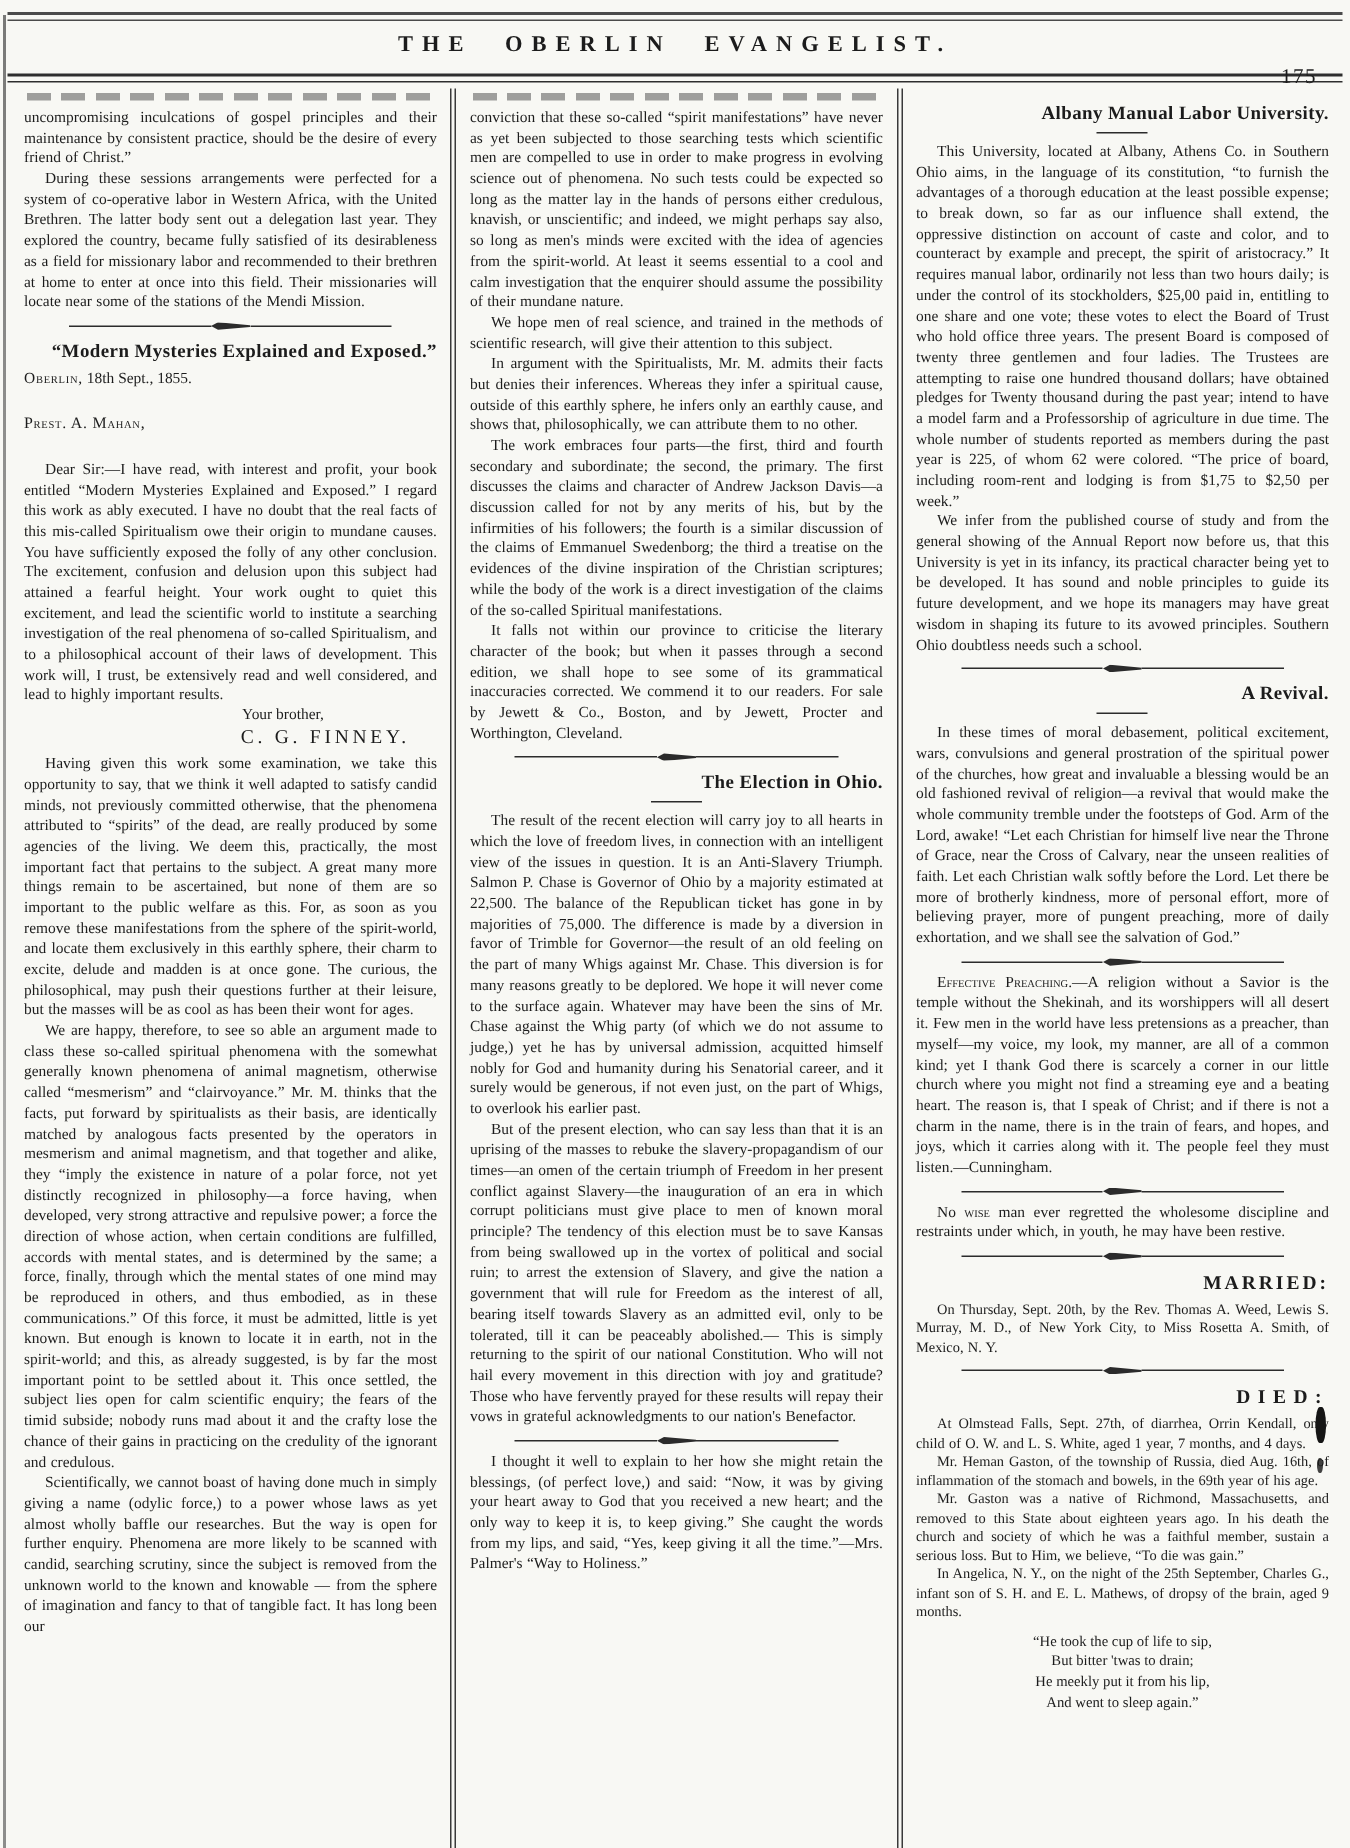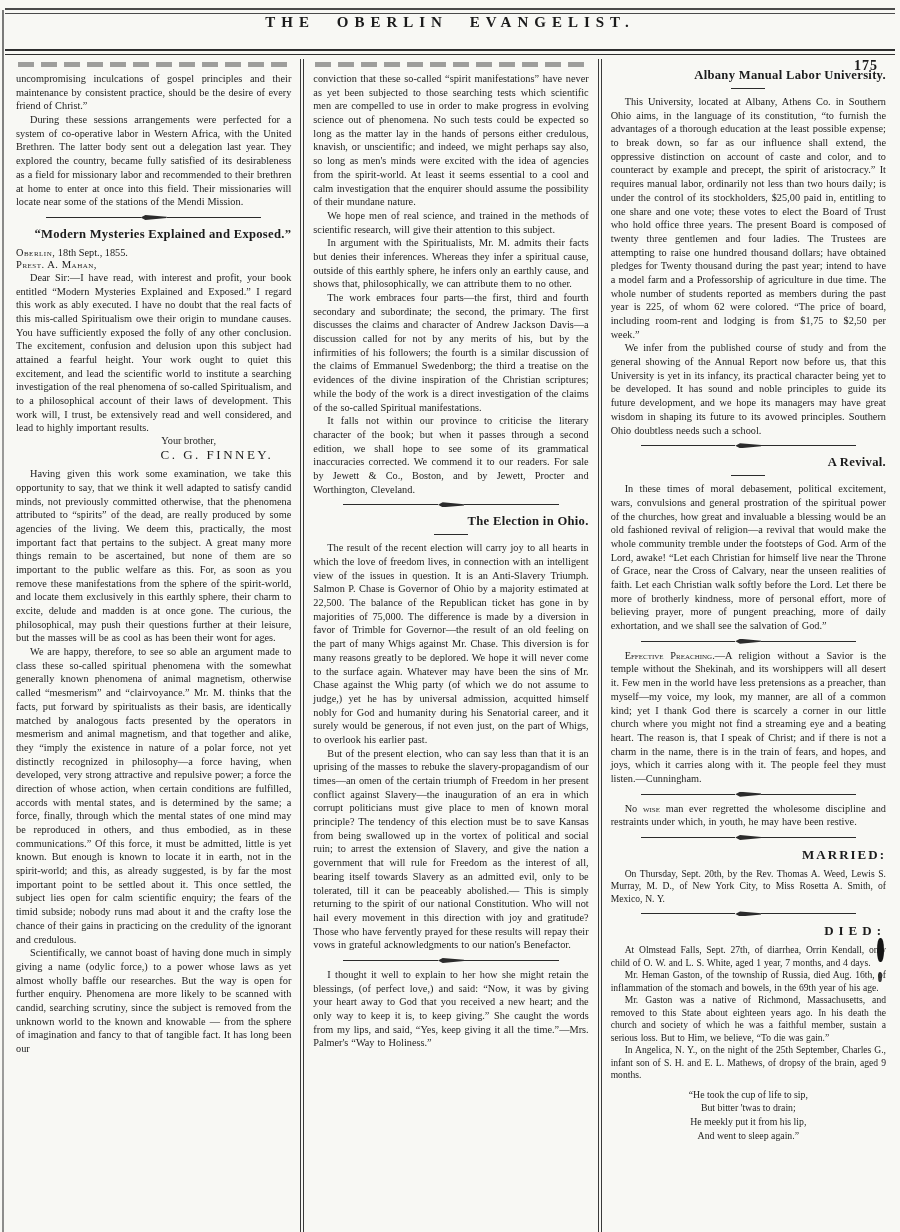--- a/index.html
+++ b/index.html
@@ -18,25 +18,25 @@
     background:linear-gradient(#111,#444 30%,#777 70%,#333);opacity:.55;
   }
   .ink-blob{position:absolute;background:#151515;border-radius:45%/55%;}
   .blob1{right:16px;top:938px;width:7px;height:24px;}
   .blob2{right:18px;top:972px;width:4px;height:10px;opacity:.8;}
 
   .rule{height:3px;border-top:2px solid #2e2e2e;border-bottom:1px solid #2e2e2e;margin:0 5px;}
   .rule-a{margin-top:8px;opacity:.85;}
   .rule-b{margin-top:3px;}
 
-  .masthead{position:relative;height:32px;display:flex;justify-content:center;}
+  .masthead{position:relative;height:32px;display:flex;align-items:center;justify-content:center;}
   .masthead .title{
     font-weight:bold;font-size:15px;letter-spacing:6px;word-spacing:12px;
   }
-  .masthead .pageno{position:absolute;right:22px;font-size:14px;font-weight:bold;letter-spacing:1px;margin-top:44px;}
+  .masthead .pageno{position:absolute;right:22px;font-size:14px;font-weight:normal;letter-spacing:1px;margin-top:44px;}
 
   .cols{display:flex;align-items:stretch;padding:4px 6px 0 8px;height:1180px;}
   .col{flex:1;padding:2px 8px 0 8px;overflow:hidden;}
   .colsep{width:2px;border-left:1px solid #3a3a3a;border-right:1px solid #3a3a3a;margin:0 1px;}
 
   p{
     margin:0;text-indent:14px;text-align:justify;
     font-size:10.3px;line-height:1.33;
     letter-spacing:0px;word-spacing:.4px;
   }
@@ -52,21 +52,21 @@
   .orn .line{flex:1;border-top:1px solid #2b2b2b;}
   .orn .leaf{width:26px;height:5px;background:#2b2b2b;clip-path:polygon(0 50%,18% 0,100% 38%,100% 62%,18% 100%);}
 
   h2{margin:7px 0 5px 0;text-align:right;font-size:12.6px;font-weight:bold;letter-spacing:.3px;}
   h2.caps{font-size:13px;letter-spacing:2px;}
   h2.died{letter-spacing:5px;}
   .subrule{width:34px;border-top:1px solid #2b2b2b;margin:0 auto 6px auto;}
 
   .dateline{padding-right:14px;font-size:10.3px;margin:2px 0 1px 0;}
   .dateline .sc{font-variant:small-caps;letter-spacing:.5px;}
-  .salutation{font-variant:small-caps;font-size:10.6px;letter-spacing:.5px;margin:1px 0;}
+  .salutation{font-variant:small-caps;font-size:10.6px;letter-spacing:.5px;margin:19px 0;}
   .lead-italic{}
   .sc{font-variant:small-caps;}
   .valediction{text-align:center;padding-left:70px;font-size:10.3px;margin:0;}
   .signature{text-align:right;padding-right:18px;font-size:13px;letter-spacing:2.5px;margin:1px 0 4px 0;}
 
   .poem{margin:6px 0 0 0;text-align:center;font-size:9.8px;line-height:1.4;}
   .poem div{white-space:nowrap;}
 </style>
 </head>
 <body>

